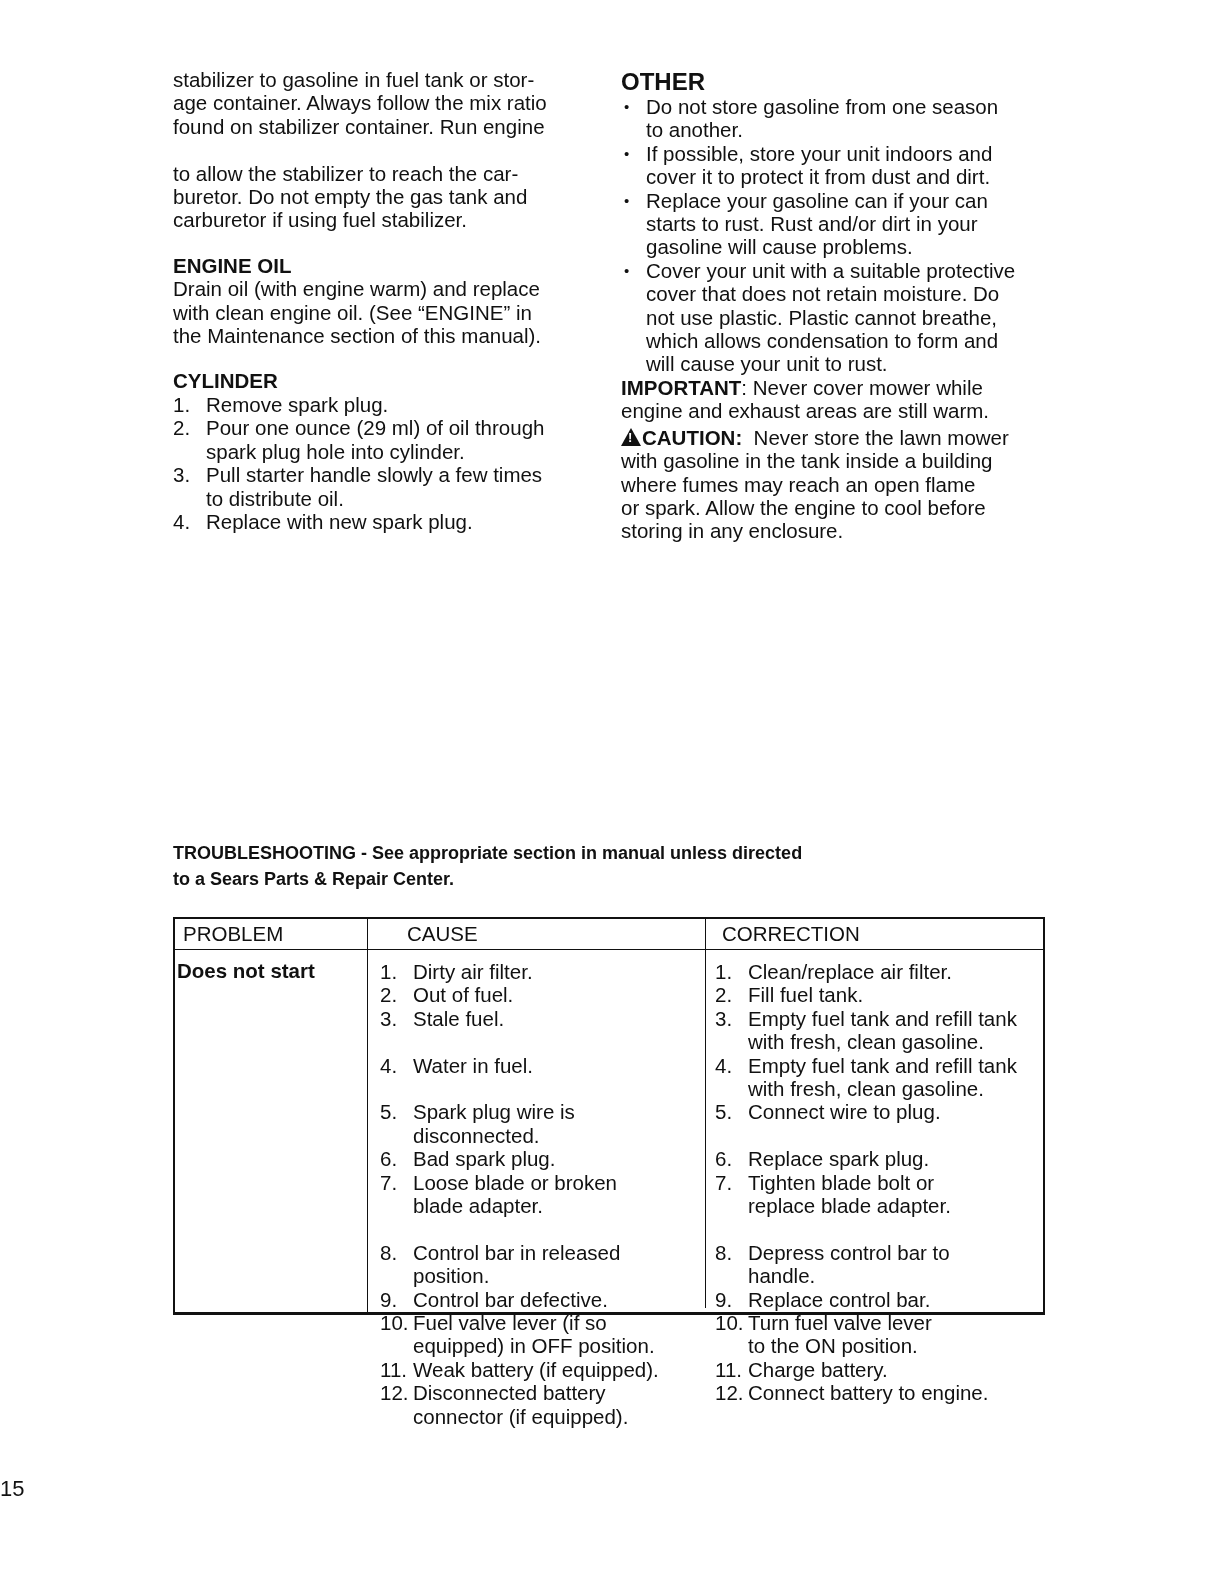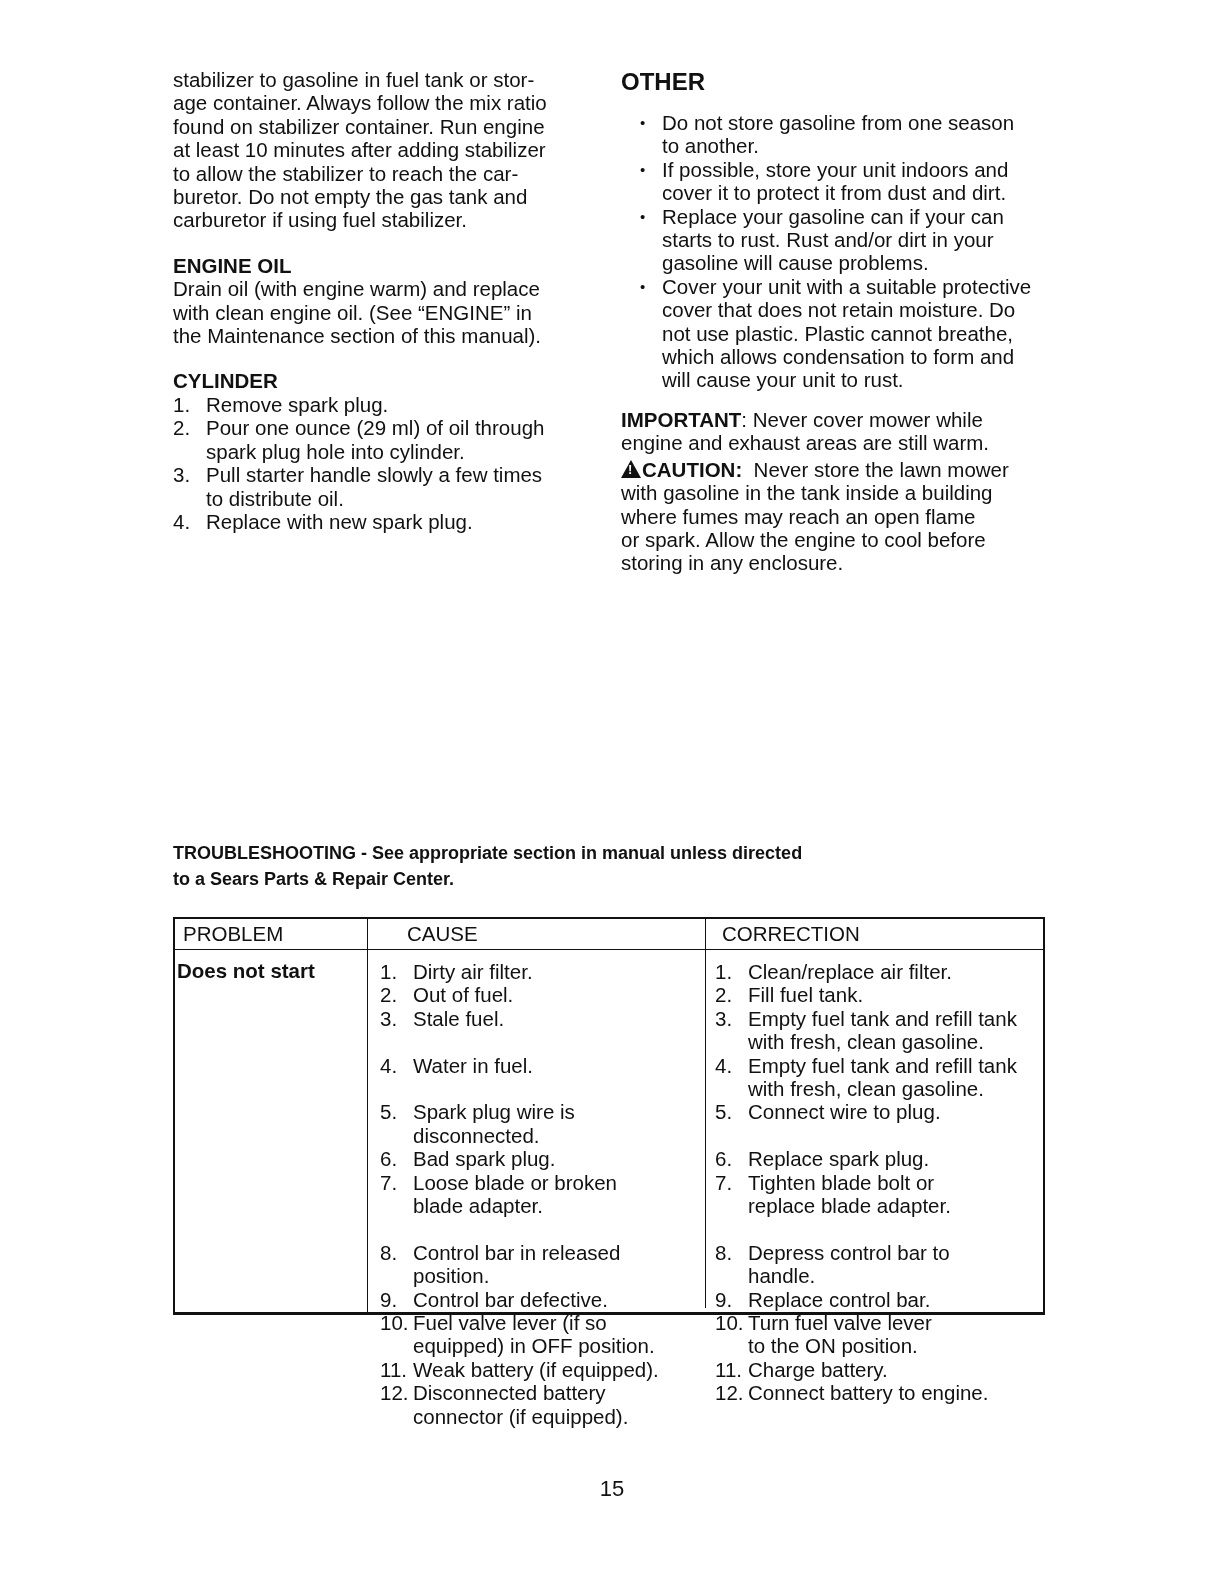--- a/index.html
+++ b/index.html
@@ -7,21 +7,21 @@
   .col { position: absolute; font-size: 20.5px; line-height: 23.4px; }
   #left { left: 173px; top: 68px; width: 420px; }
   #right { left: 621px; top: 68px; width: 430px; }
   p { margin: 0; }
   .h { font-weight: bold; font-size: 20.5px; margin: 0; }
   .h-big { font-weight: bold; font-size: 24px; line-height: 27px; margin: 0; }
   .gap { height: 22px; }
   ol.num { list-style: none; margin: 0; padding: 0; }
   ol.num li { position: relative; padding-left: 33px; }
   ol.num li .n { position: absolute; left: 0; }
-  ul.bul { list-style: none; margin: 16px; padding: 0; }
+  ul.bul { list-style: none; margin: 0; padding: 0; }
   ul.bul li { position: relative; padding-left: 25px; }
   ul.bul li::before { content: "•"; position: absolute; left: 3px; font-size: 15px; }
   .b { font-weight: bold; }
   .caution-icon { display: inline-block; width: 0; height: 0; border-left: 10px solid transparent; border-right: 10px solid transparent; border-bottom: 18px solid #111; position: relative; vertical-align: -1px; margin-right: 1px; }
   .caution-icon::after { content: "!"; position: absolute; left: -3px; top: 3px; color: #fff; font-size: 13px; font-weight: bold; line-height: 13px; }
 
   #ts-title { position: absolute; left: 173px; top: 840px; width: 880px; font-weight: bold; font-size: 18px; line-height: 26px; font-family: "Liberation Sans", sans-serif; }
   #ts-table { position: absolute; left: 173px; top: 917px; width: 872px; height: 398px; border: 2px solid #111; border-bottom-width: 3px; box-sizing: border-box; }
   .vline { position: absolute; top: 0; bottom: 0; border-left: 1.5px solid #111; }
   #vl1 { left: 192px; }
@@ -31,31 +31,31 @@
   #th-problem { left: 8px; }
   #th-cause { left: 232px; }
   #th-correction { left: 547px; }
   #problem { position: absolute; left: 2px; top: 40px; font-weight: bold; font-size: 20.5px; line-height: 24px; }
   .cell { position: absolute; top: 41px; font-size: 20.5px; line-height: 23.4px; }
   #causes { left: 205px; width: 320px; }
   #corrections { left: 540px; width: 335px; }
   .cell li { position: relative; padding-left: 31px; }
   .cell li .n { position: absolute; left: 0; }
   .sp { height: 23.4px; }
-  #page-number { position: absolute; left: 0; width: 1224px; top: 1476px; text-align: center; font-size: 22px; }
+  #page-number { position: absolute; left: 0; width: 1224px; top: 1476px; font-size: 22px; }
 </style>
 </head>
 <body>
 
 <div id="left" class="col">
   <p>
     <span>stabilizer to gasoline in fuel tank or stor-</span><br>
     <span>age container.  Always follow the mix ratio</span><br>
     <span>found on stabilizer container.  Run engine</span><br>
-    <span>at least 10 minutes after adding stabilizer</span><br>
+    <br>
     <span>to allow the stabilizer to reach the car-</span><br>
     <span>buretor.  Do not empty the gas tank and</span><br>
     <span>carburetor if using fuel stabilizer.</span>
   </p>
   <div class="gap"></div>
   <p class="h">ENGINE OIL</p>
   <p>
     <span>Drain oil (with engine warm) and replace</span><br>
     <span>with clean engine oil.  (See “ENGINE” in</span><br>
     <span>the Maintenance section of this manual).</span>

